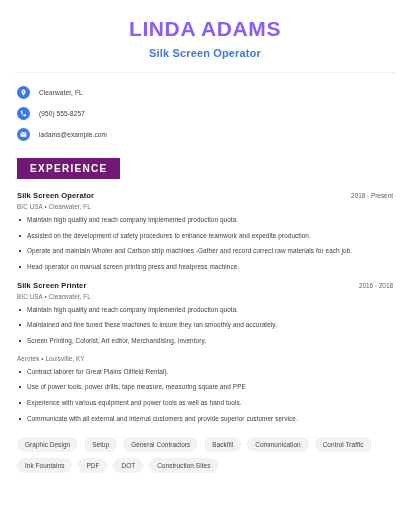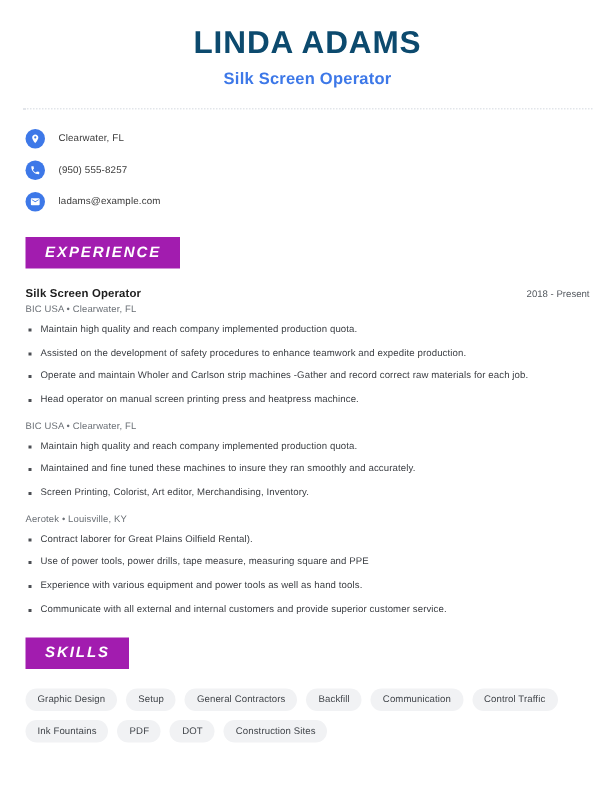--- a/index.html
+++ b/index.html
@@ -26,21 +26,21 @@
   
   .header {
     padding: 17px 0 0 0;
     text-align: center;
   }
 
   .full-name {
     font-size: 21px;
     font-weight: bold;
     letter-spacing: 0.6px;
-    color: #0c4a6e;
+    color: #8b5cf6;
     line-height: 1.15;
   }
 
   .job-title {
     font-size: 11px;
     font-weight: bold;
     color: #3d78e8;
     letter-spacing: 0.15px;
     margin-top: 6px;
   }
@@ -82,28 +82,27 @@
     color: #3a3a3a;
     margin-left: 9px;
     letter-spacing: 0.1px;
   }
 
   
   .section { margin-top: 14px; }
 
   .section-badge {
     display: inline-block;
-    background: #a21caf;
+    background: #701a75;
     color: #ffffff;
     font-size: 10px;
     font-weight: bold;
     letter-spacing: 1.3px;
     padding: 5px 13px 5px 13px;
     margin-left: 17px;
-    font-style: italic;
   }
 
   .section-body {
     padding: 0 17px 0 17px;
     margin-top: 12px;
   }
 
   
   .job { margin-bottom: 9px; }
 
@@ -234,20 +233,24 @@
         <div class="job-meta">BIC USA • Clearwater, FL</div>
         <ul class="bullets">
           <li>Maintain high quality and reach company implemented production quota.</li>
           <li>Assisted on the development of safety procedures to enhance teamwork and expedite production.</li>
           <li>Operate and maintain Wholer and Carlson strip machines -Gather and record correct raw materials for each job.</li>
           <li>Head operator on manual screen printing press and heatpress machince.</li>
         </ul>
       </div>
 
       <div class="job">
+        <div class="job-head">
+          <span class="job-role">Silk Screen Printer</span>
+          <span class="job-dates">2016 - 2018</span>
+        </div>
         <div class="job-meta">BIC USA • Clearwater, FL</div>
         <ul class="bullets">
           <li>Maintain high quality and reach company implemented production quota.</li>
           <li>Maintained and fine tuned these machines to insure they ran smoothly and accurately.</li>
           <li>Screen Printing, Colorist, Art editor, Merchandising, Inventory.</li>
         </ul>
       </div>
 
       <div class="job">
         <div class="job-meta">Aerotek • Louisville, KY</div>
@@ -256,21 +259,20 @@
           <li>Use of power tools, power drills, tape measure, measuring square and PPE</li>
           <li>Experience with various equipment and power tools as well as hand tools.</li>
           <li>Communicate with all external and internal customers and provide superior customer service.</li>
         </ul>
       </div>
 
     </div>
   </div>
 
   <div class="section">
-    <div class="section-badge">SKILLS</div>
 
     <div class="skills-wrap">
       <span class="skill-chip">Graphic Design</span>
       <span class="skill-chip">Setup</span>
       <span class="skill-chip">General Contractors</span>
       <span class="skill-chip">Backfill</span>
       <span class="skill-chip">Communication</span>
       <span class="skill-chip">Control Traffic</span>
       <span class="skill-chip">Ink Fountains</span>
       <span class="skill-chip">PDF</span>

